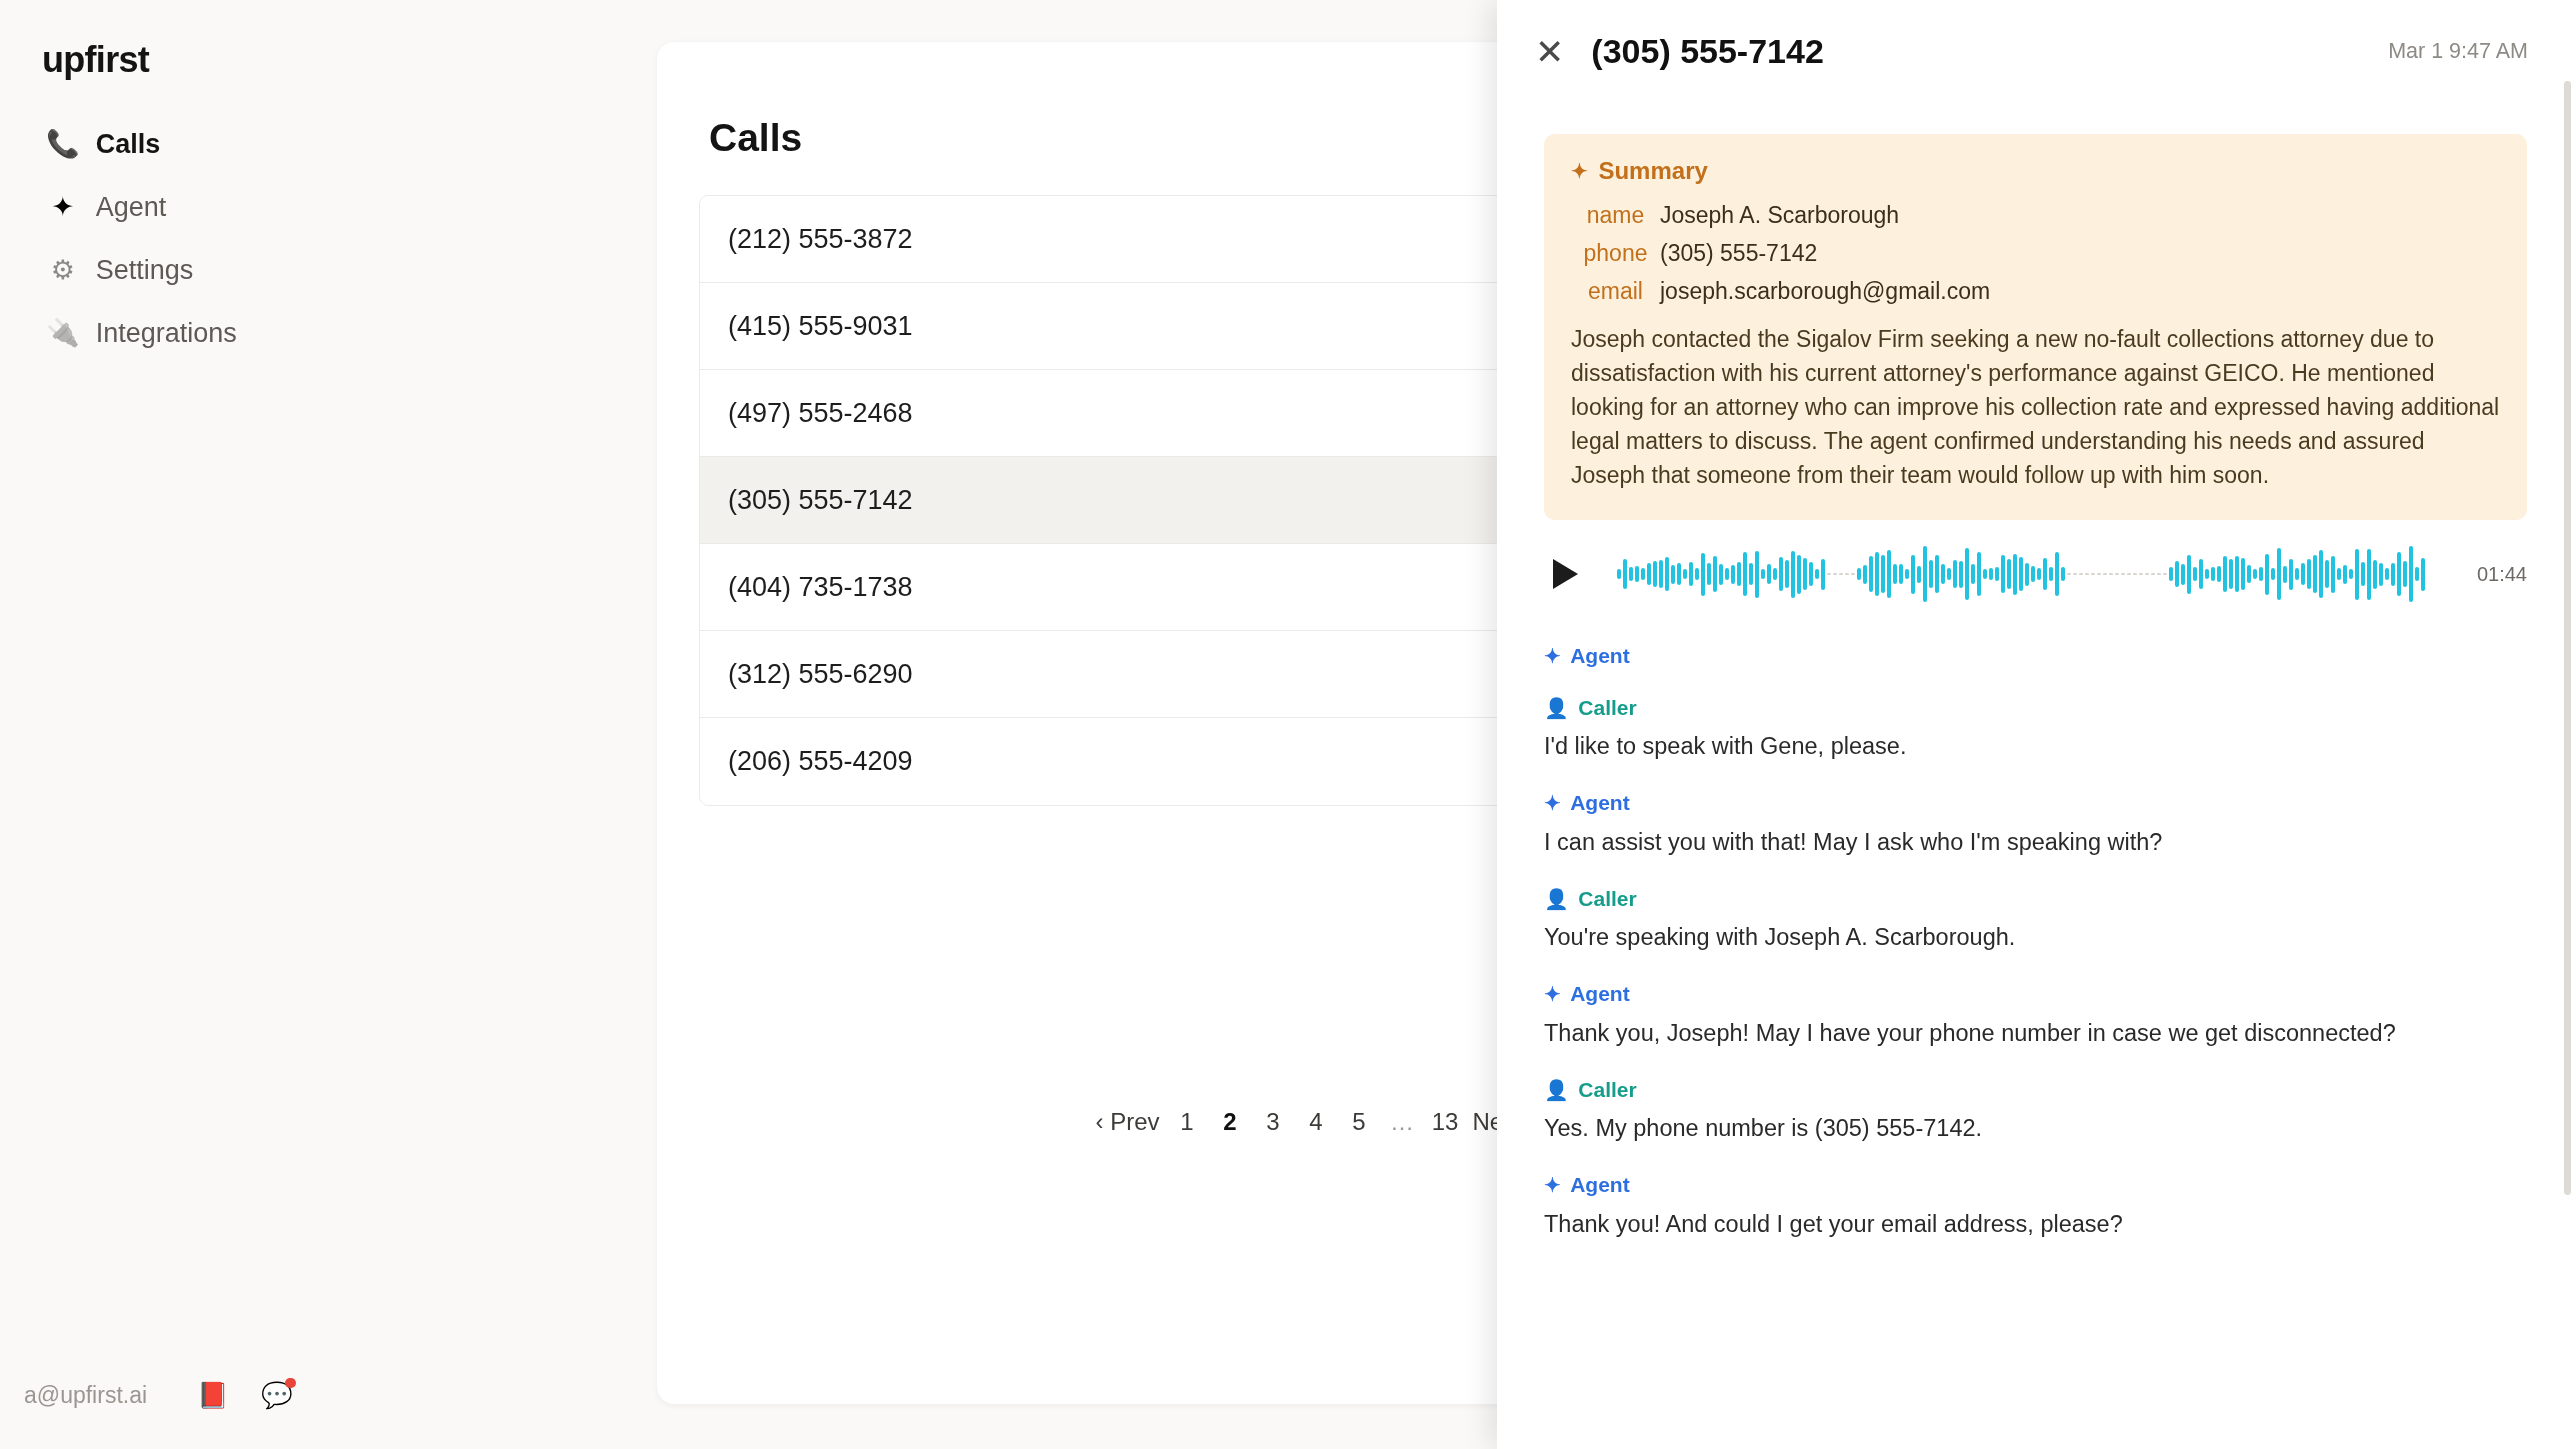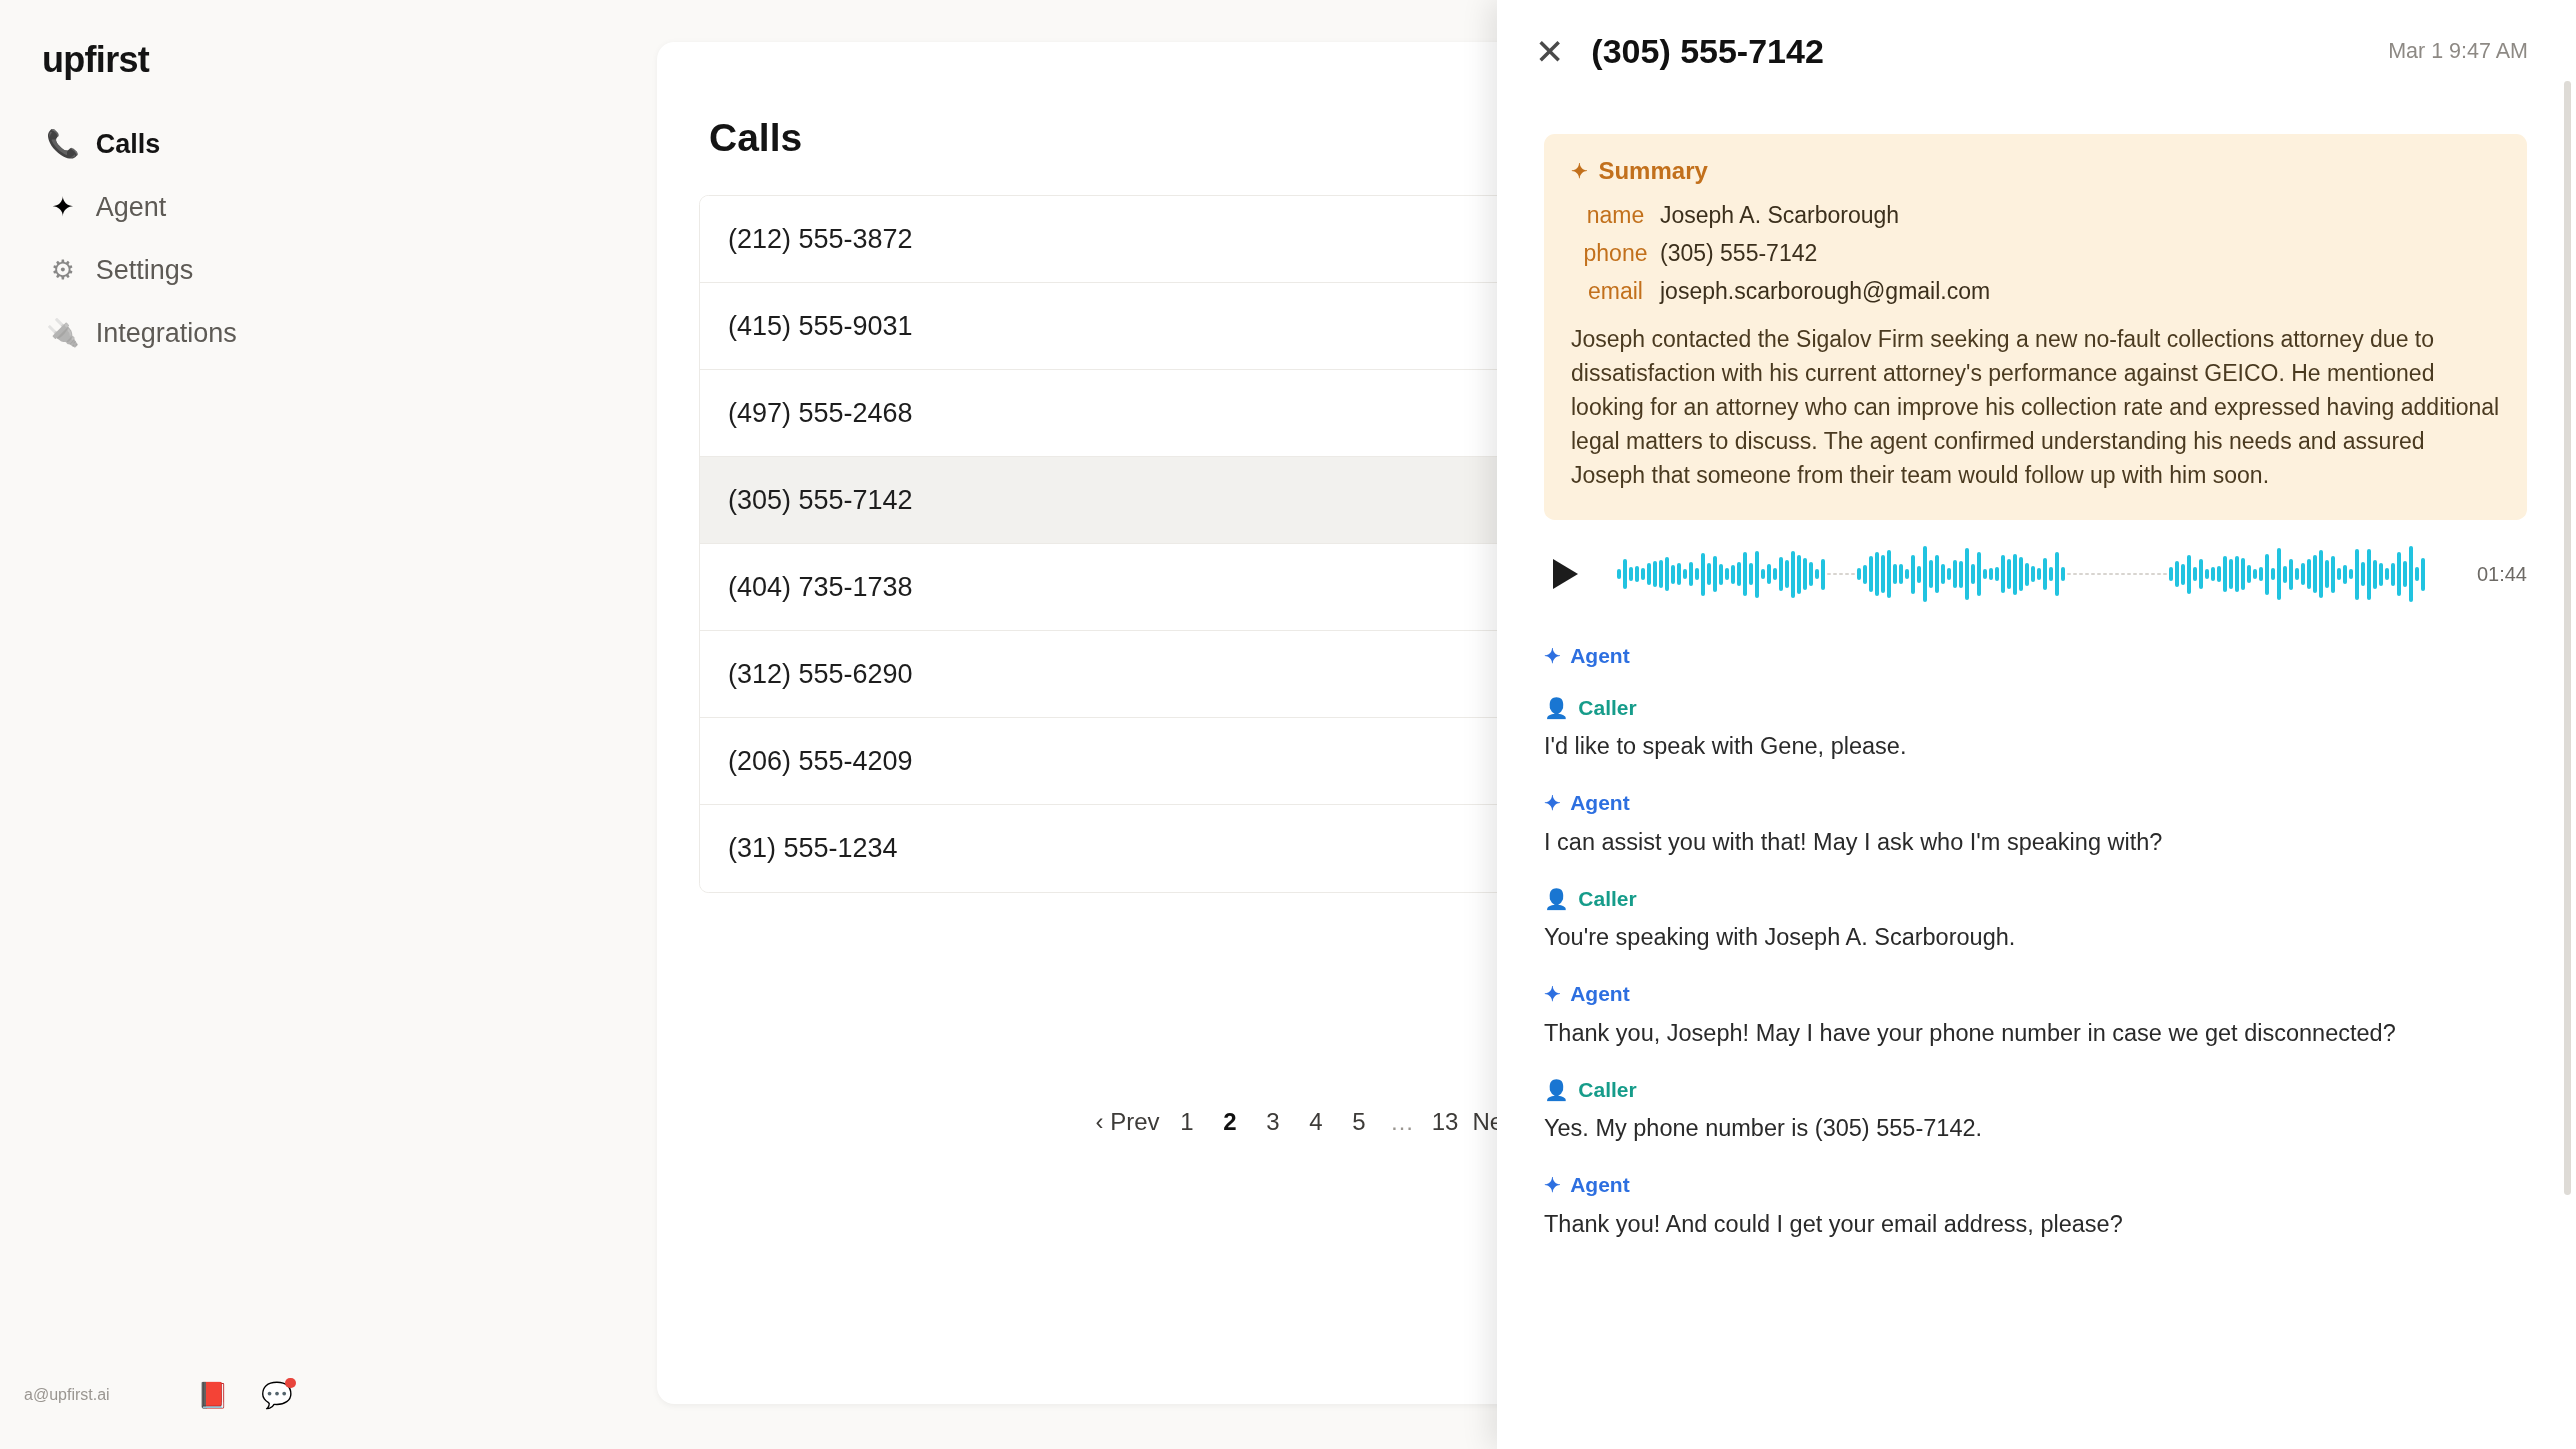--- a/index.html
+++ b/index.html
@@ -73,21 +73,21 @@
   .footer {
     position: absolute;
     left: 24px;
     bottom: 24px;
     width: 335px;
     height: 60px;
     display: flex;
     align-items: center;
   }
   .footer-mail {
-    font-size: 16px;
+    font-size: 23px;
     color: #9a9691;
     margin-left: 0px;
   }
   .footer-icons {
     position: absolute;
     left: 174px;
     display: flex;
     align-items: center;
     gap: 35px;
   }
@@ -390,23 +390,20 @@
           <span>(305) 555-7142</span>
         </div>
       <div class="call-row">
           <span>(404) 735-1738</span>
         </div>
       <div class="call-row">
           <span>(312) 555-6290</span>
         </div>
       <div class="call-row">
           <span>(206) 555-4209</span>
-        </div>
-      <div class="call-row">
-          <span>(31) 555-1234</span>
         </div>
     </div>
 
     <div class="pagination">
       <div class="pg nav-btn">
         <span>‹</span>
         <span>Prev</span>
       </div>
       <div class="pg">1</div>
       <div class="pg current">2</div>

